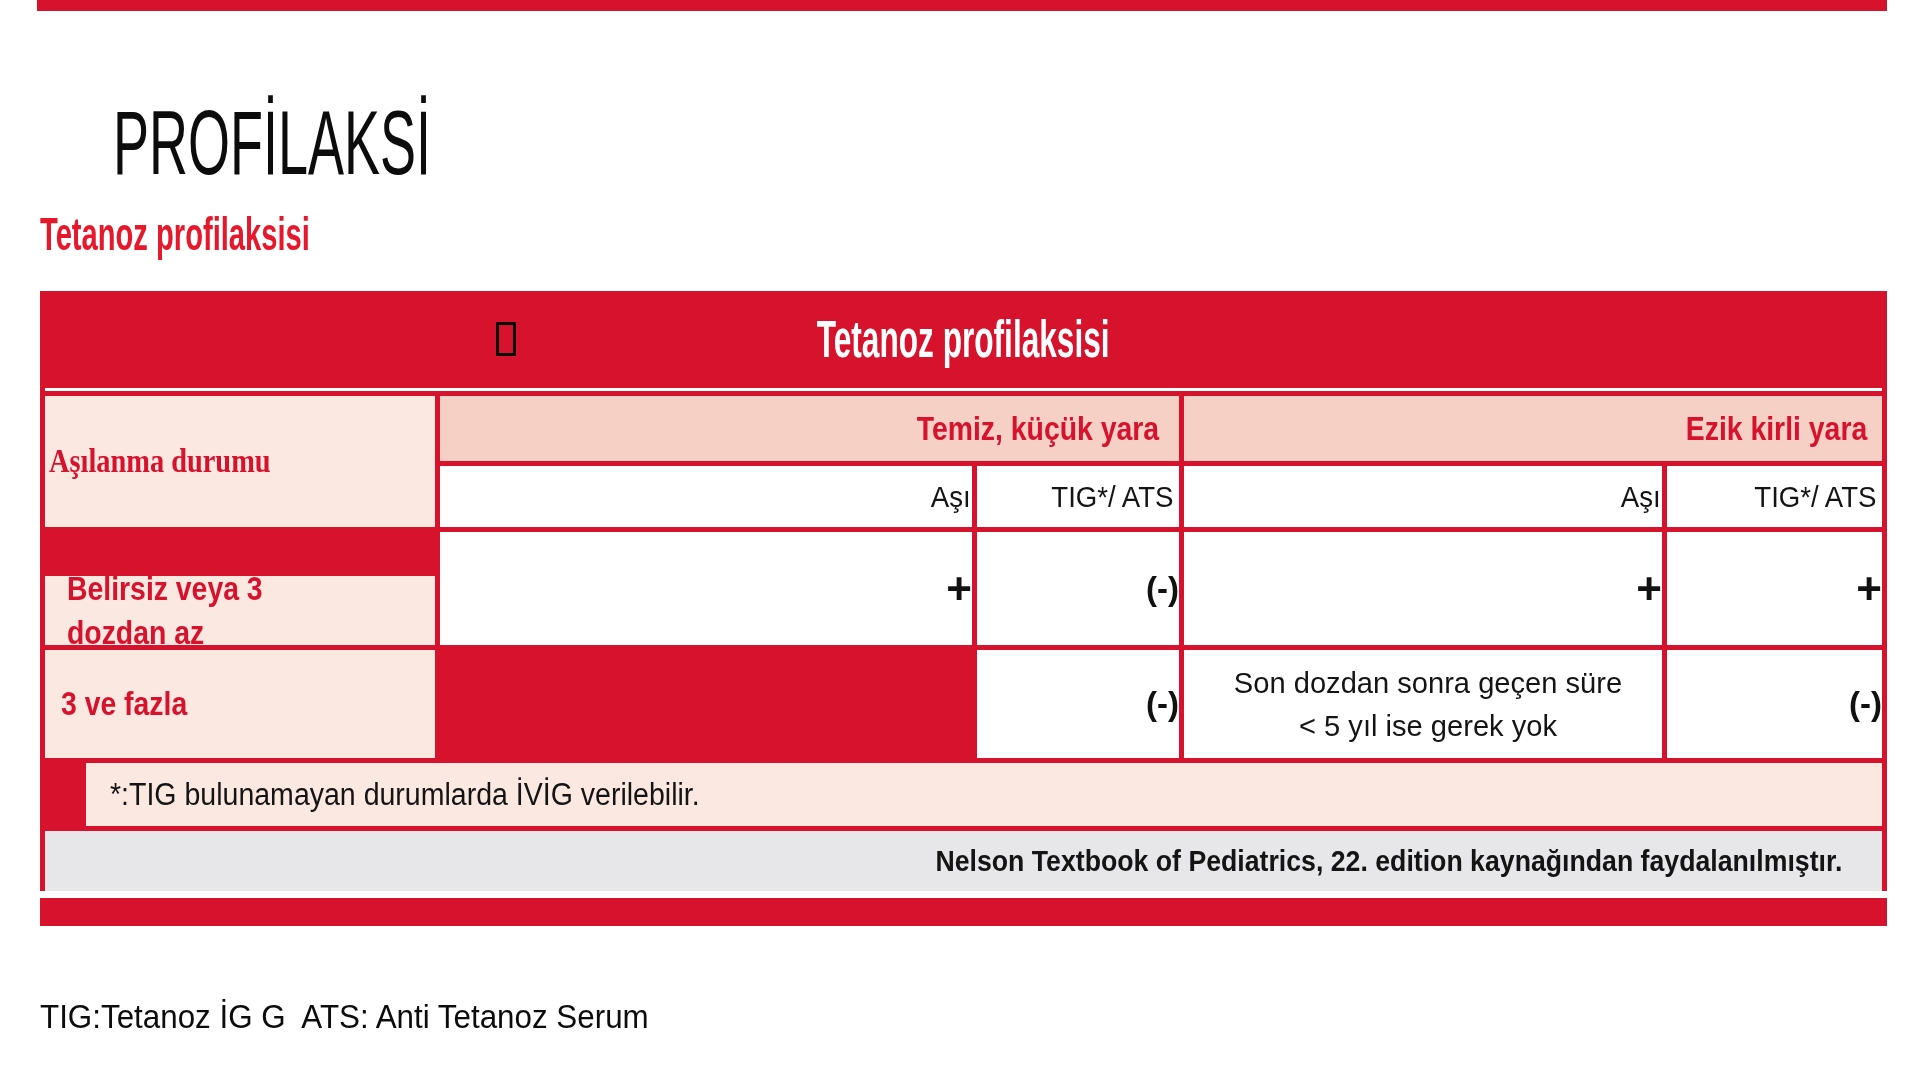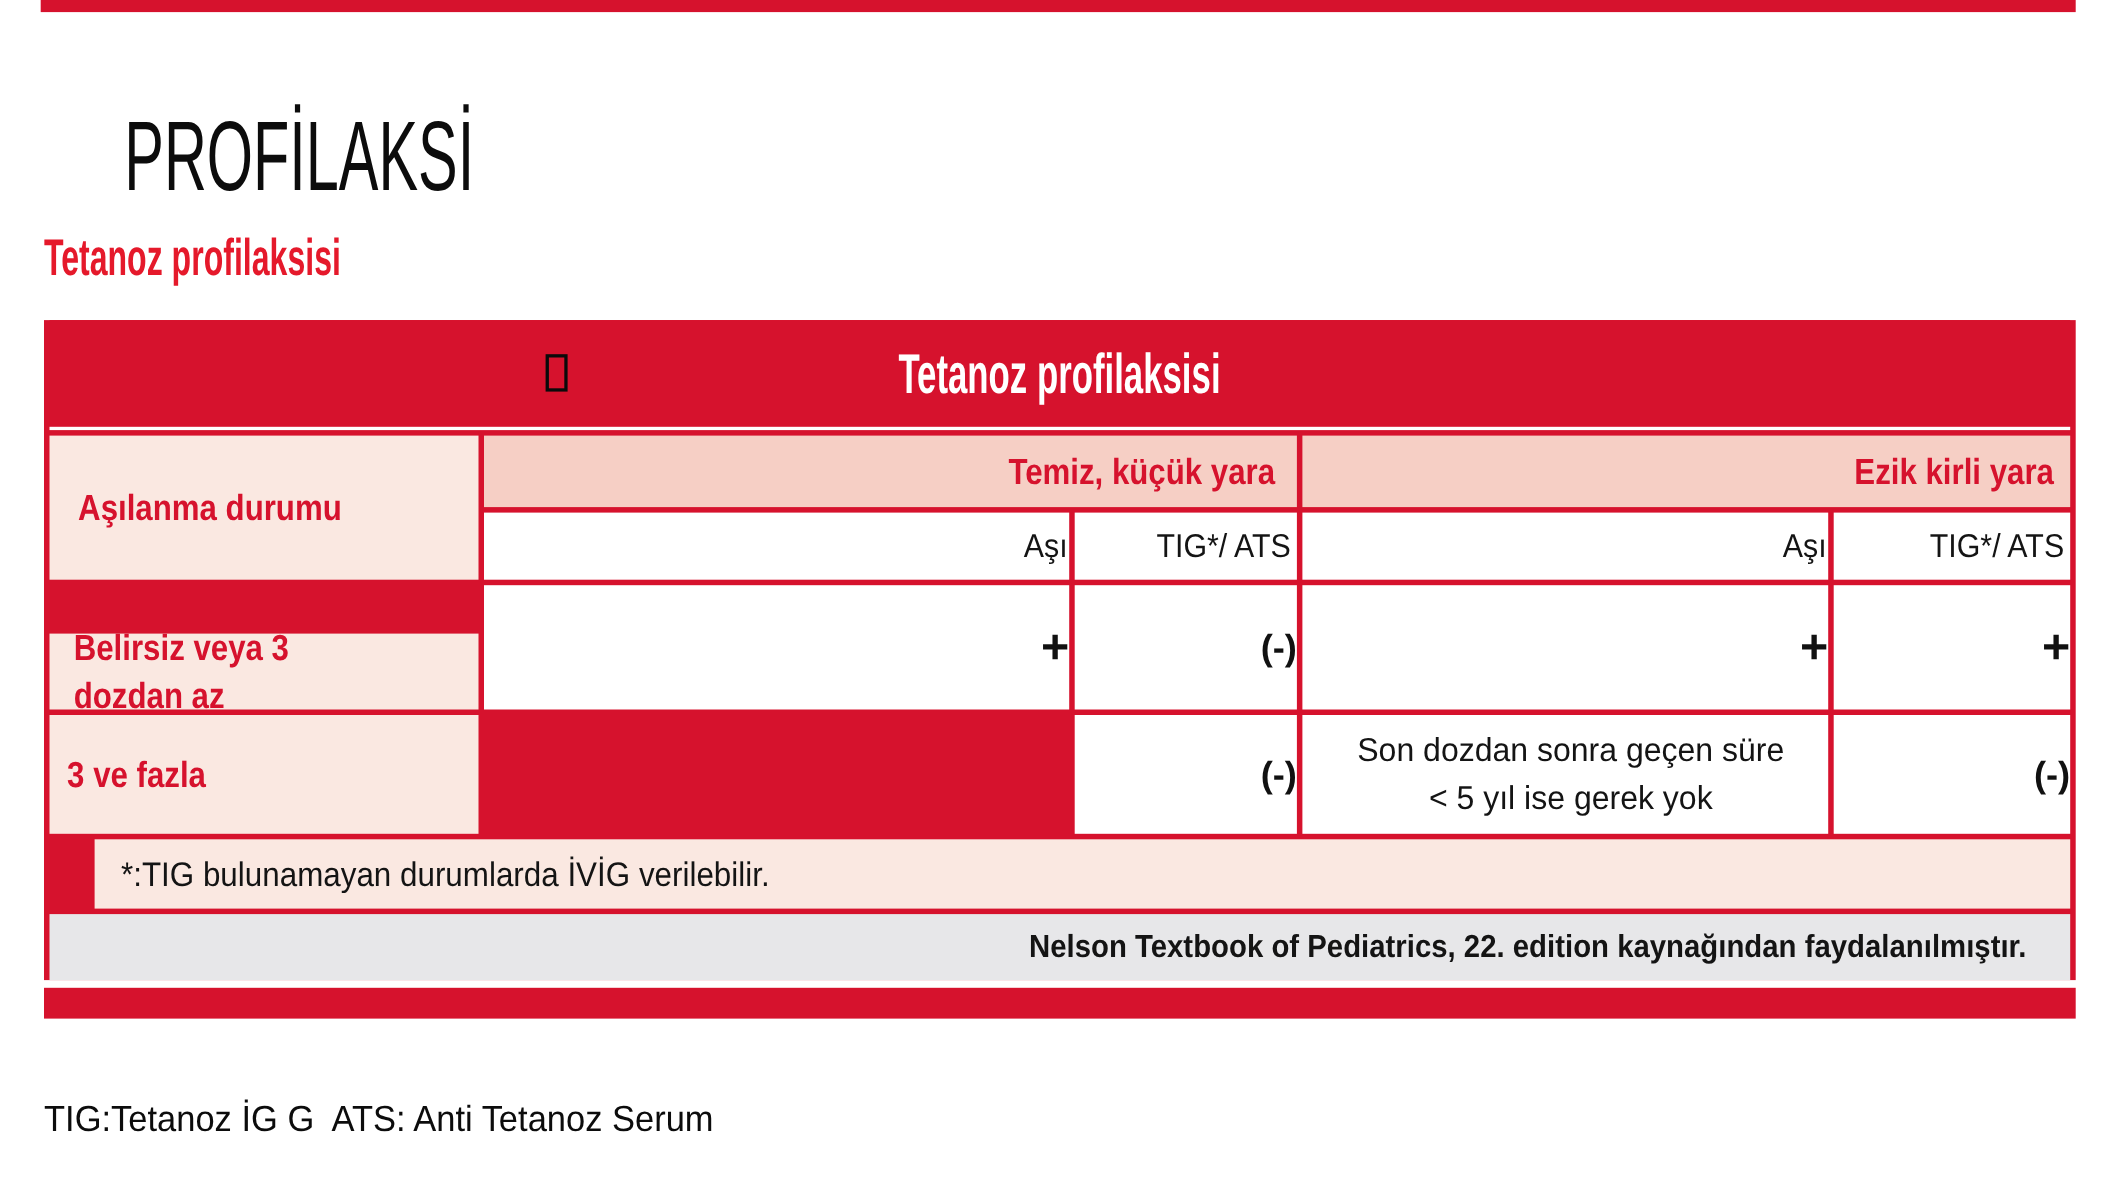--- a/index.html
+++ b/index.html
@@ -27,21 +27,21 @@
 
   .caption-cell { grid-column:1/-1; grid-row:1; background:#D6122D; color:#fff;
                   display:flex; align-items:center; justify-content:center;
                   border-bottom:3px solid #fff; position:relative; }
   .caption-cell .txt { font-size:51px; font-weight:bold; transform:scaleX(0.62);
                        transform-origin:center; white-space:nowrap; }
   .box-glyph { position:absolute; left:451px; top:31px; width:20px; height:34px;
                border:3px solid #0a0a0a; background:transparent; }
 
   .rowheader-cell { grid-column:1; grid-row:2/4; background:#FAE8E1;
-                    display:flex; align-items:center; padding-left:26px; }
+                    display:flex; align-items:center; padding-left:4px;font-family:Liberation Serif, serif; }
   .group-cell { background:#F6CFC5; }
   .g1 { grid-column:2/4; grid-row:2; }
   .g2 { grid-column:4/6; grid-row:2; }
 
   .red-label { color:#D6122D; font-weight:bold; font-size:33px; line-height:1.32;
                transform:scaleX(0.86); transform-origin:left center; }
   .red-label-c { color:#D6122D; font-weight:bold; font-size:33px;
                  transform:scaleX(0.86); transform-origin:center; white-space:nowrap; }
 
   .white-cell { background:#ffffff; color:#141414; }

